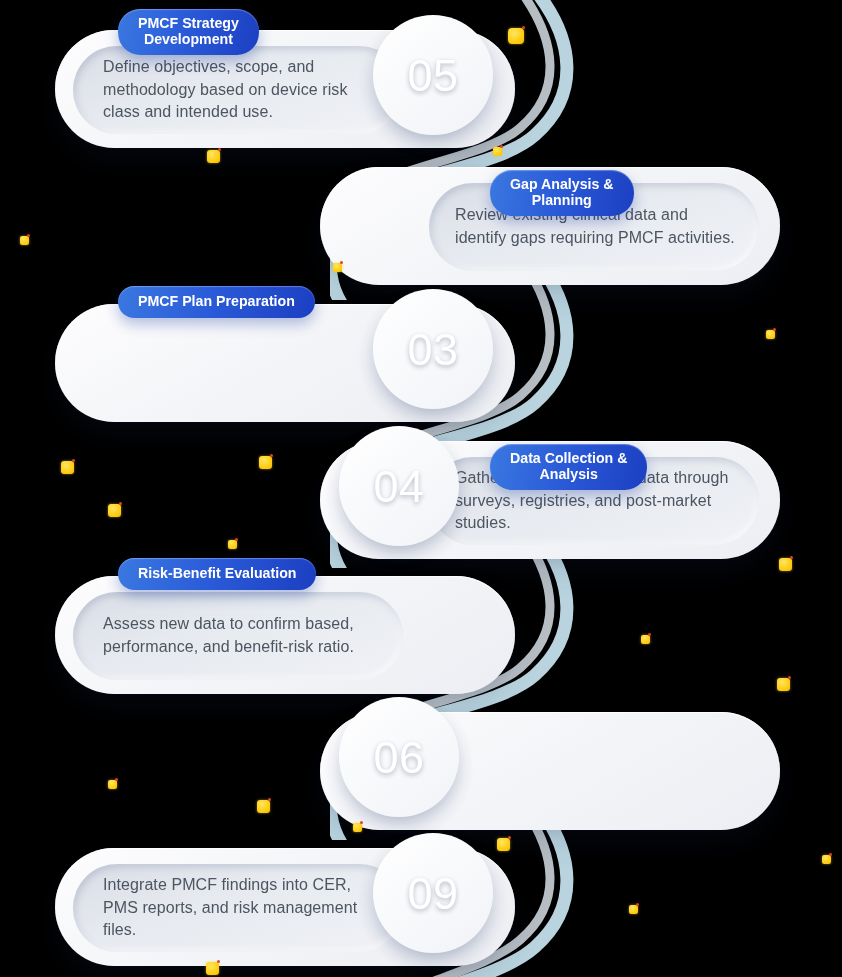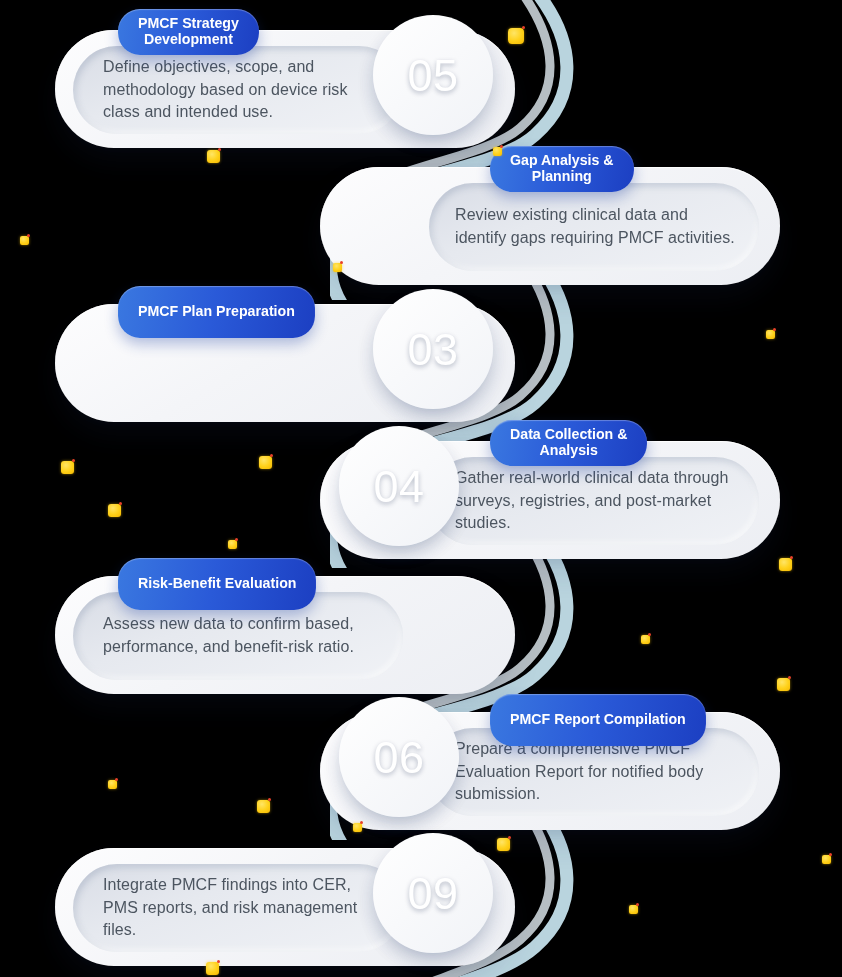--- a/index.html
+++ b/index.html
@@ -140,21 +140,21 @@
     border-radius: 50%;
     background: linear-gradient(140deg, #ffffff 0%, #f1f3f7 100%);
     z-index: -1;
     box-shadow: 0 8px 18px rgba(40, 60, 100, .12);
   }
 
   
   .badge {
     position: absolute;
     top: 0;
-    height: 52px;
+    height: 32px;
     padding: 0 20px;
     border-radius: 22px;
     background: linear-gradient(100deg, #3a78e0 0%, #2a5ad8 48%, #1c3fc2 100%);
     color: #ffffff;
     font-size: 14.2px;
     font-weight: bold;
     line-height: 1.12;
     display: flex;
     align-items: center;
     justify-content: center;
@@ -162,21 +162,21 @@
     z-index: 7;
     box-shadow:
       0 6px 14px rgba(25, 60, 160, .32),
       inset 0 1px 1px rgba(255, 255, 255, .30);
     white-space: pre-line;
   }
   .badge.two-line { height: 46px; top: -3px; }
 
   
   .step.left  .badge { left: 63px; }
-  .step.right .badge { left: 170px; }
+  .step.right .badge { left: 170px; margin-top: 24px; }
 </style>
 </head>
 <body>
 
 <div id="infographic">
 
   <svg class="swoosh" style="left:330px; top:0px;" width="260" height="300" viewBox="0 0 260 300">
     <path d="M 205 -10 C 245 40 250 95 205 135 C 160 175 35 175 10 225 C -8 262 2 292 16 310" fill="none" stroke="#c3dfea" stroke-width="13" stroke-linecap="round" opacity="0.95"></path>
     <path d="M 190 -10 C 228 42 232 92 190 128 C 148 164 25 168 0 220" fill="none" stroke="#e3eef4" stroke-width="9" stroke-linecap="round" opacity="0.8"></path>
   </svg>
@@ -259,27 +259,23 @@
       </div>
       <div class="step left" style="top: 558px;">
         <div class="capsule"></div>
         <div class="panel">
           <div class="desc">Assess new data to confirm based, performance, and benefit-risk ratio.</div>
         </div>
         <div class="badge">Risk-Benefit Evaluation</div>
       </div>
       <div class="step right" style="top: 694px;">
         <div class="capsule"></div>
-        <div class="panel">
-          <div class="desc">Prepare a comprehensive PMCF Evaluation Report for notified body submission.</div>
-        </div>
         <div class="numcircle" style="background: linear-gradient(145deg, rgb(19, 71, 216) 0%, rgb(17, 39, 126) 100%);">
           <span class="num">06</span>
         </div>
-        <div class="badge">PMCF Report Compilation</div>
       </div>
       <div class="step left" style="top: 830px;">
         <div class="capsule"></div>
         <div class="panel">
           <div class="desc">Integrate PMCF findings into CER, PMS reports, and risk management files.</div>
         </div>
         <div class="numcircle" style="background: linear-gradient(145deg, rgb(29, 53, 112) 0%, rgb(16, 31, 78) 100%);">
           <span class="num">09</span>
         </div>
       </div>

